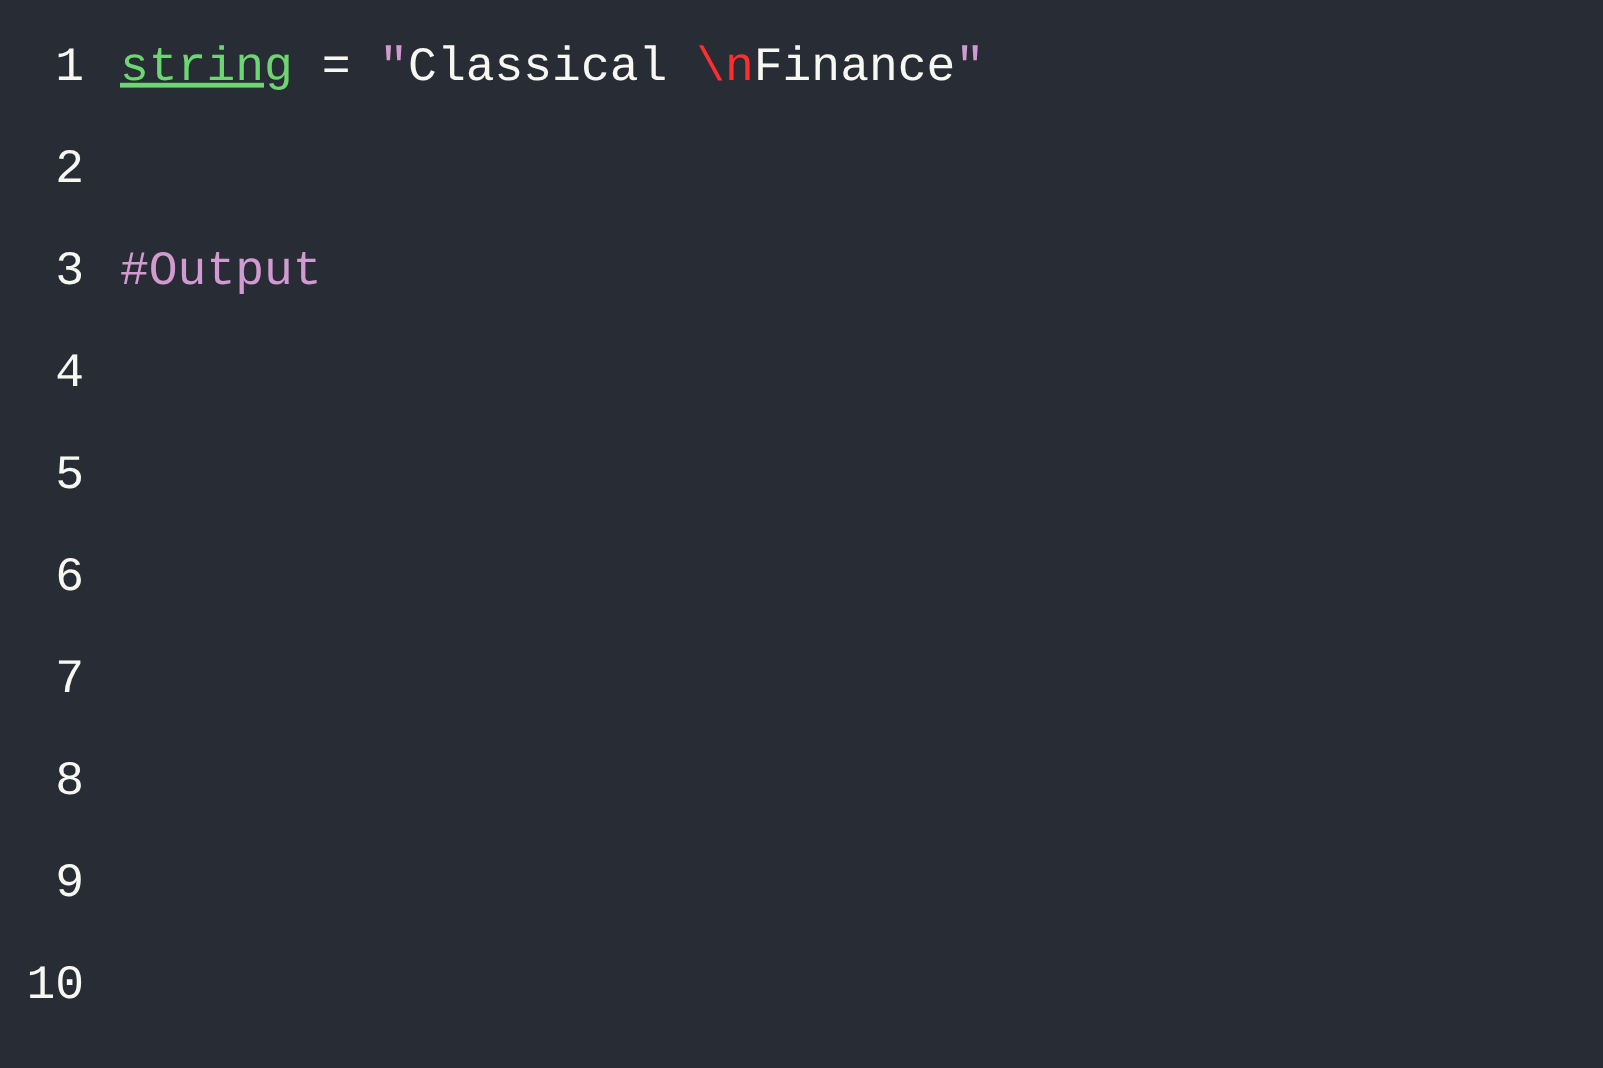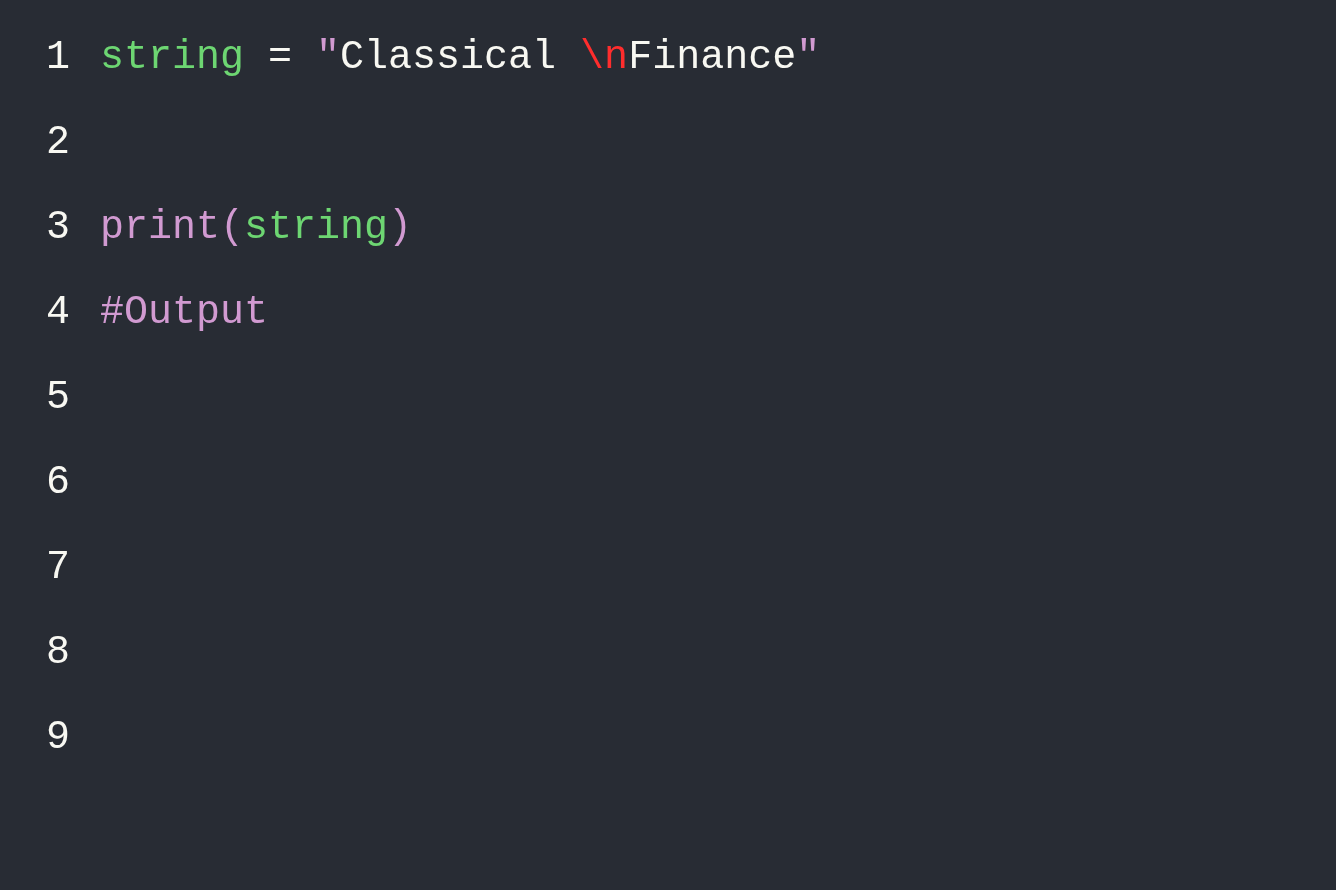--- a/index.html
+++ b/index.html
@@ -33,44 +33,44 @@
       height: 85px;
     }
     .code {
       flex: 1;
     }
     .code .line {
       height: 85px;
       line-height: 85px;
       white-space: pre;
     }
-    .tok-green { color: #6dd672; }
+    .tok-green { color: #6dd672; text-decoration: underline; }
     .tok-white { color: #f8f8f2; }
     .tok-purple { color: #d19ad1; }
     .tok-red { color: #ff2d2d; }
     .tok-dark { color: #14161a; }
   </style>
 </head>
 <body>
 
 <div class="editor">
   <div class="gutter">
     <div>1</div>
     <div>2</div>
     <div>3</div>
     <div>4</div>
     <div>5</div>
     <div>6</div>
     <div>7</div>
     <div>8</div>
     <div>9</div>
+    <div>10</div>
   </div>
   <div class="code">
     <div class="line"><span class="tok-green">string</span><span class="tok-white"> = </span><span class="tok-purple">"</span><span class="tok-white">Classical </span><span class="tok-red">\n</span><span class="tok-white">Finance</span><span class="tok-purple">"</span></div>
     <div class="line"></div>
-    <div class="line"><span class="tok-purple">print</span><span class="tok-purple">(</span><span class="tok-green">string</span><span class="tok-purple">)</span></div>
     <div class="line"><span class="tok-purple">#Output</span></div>
     <div class="line"></div>
     <div class="line"></div>
     <div class="line"></div>
     <div class="line"></div>
   </div>
 </div>
 
 </body></html>

